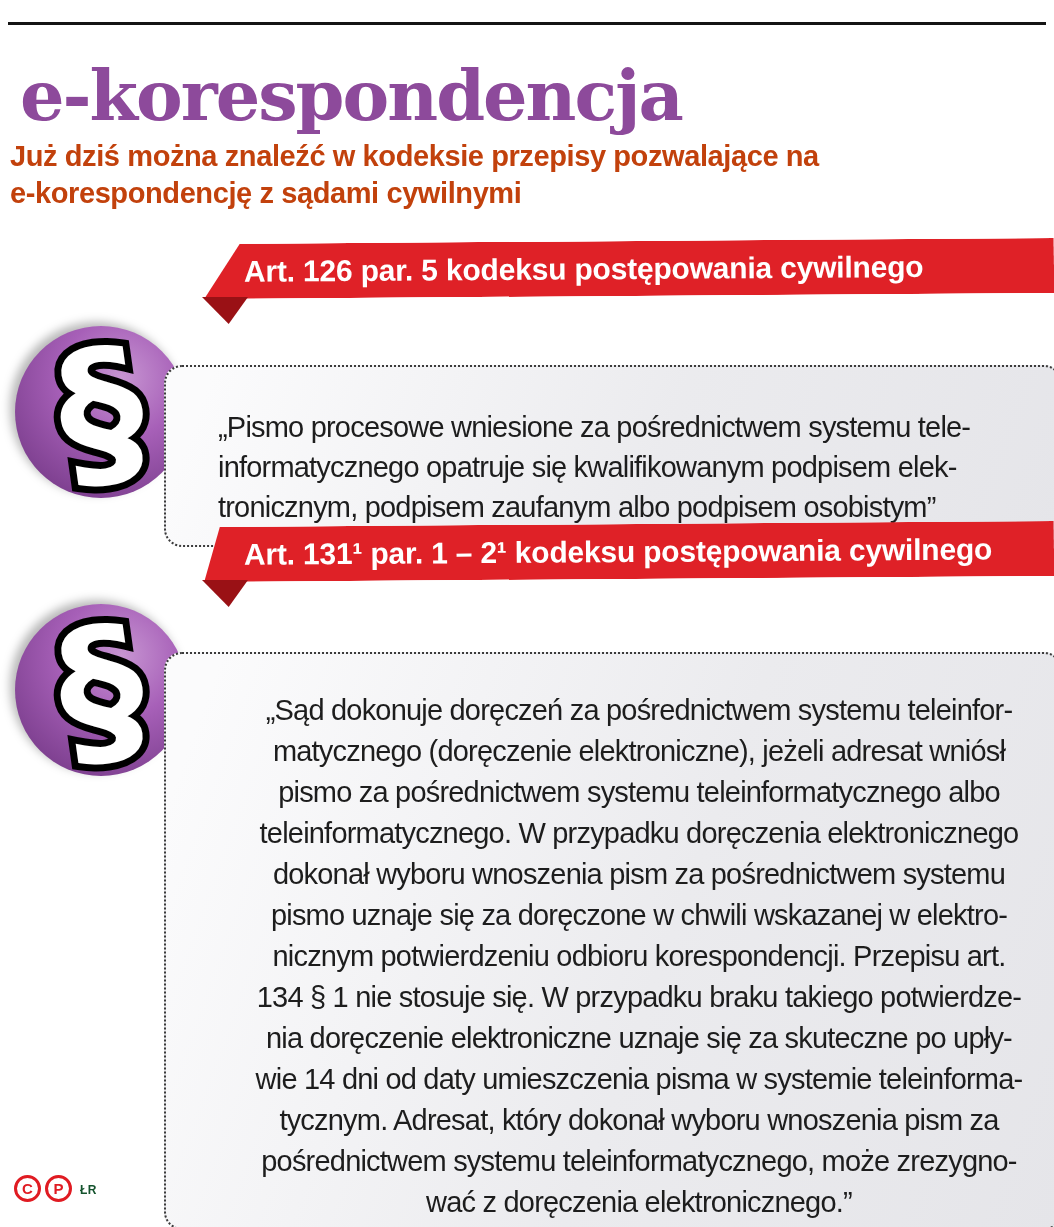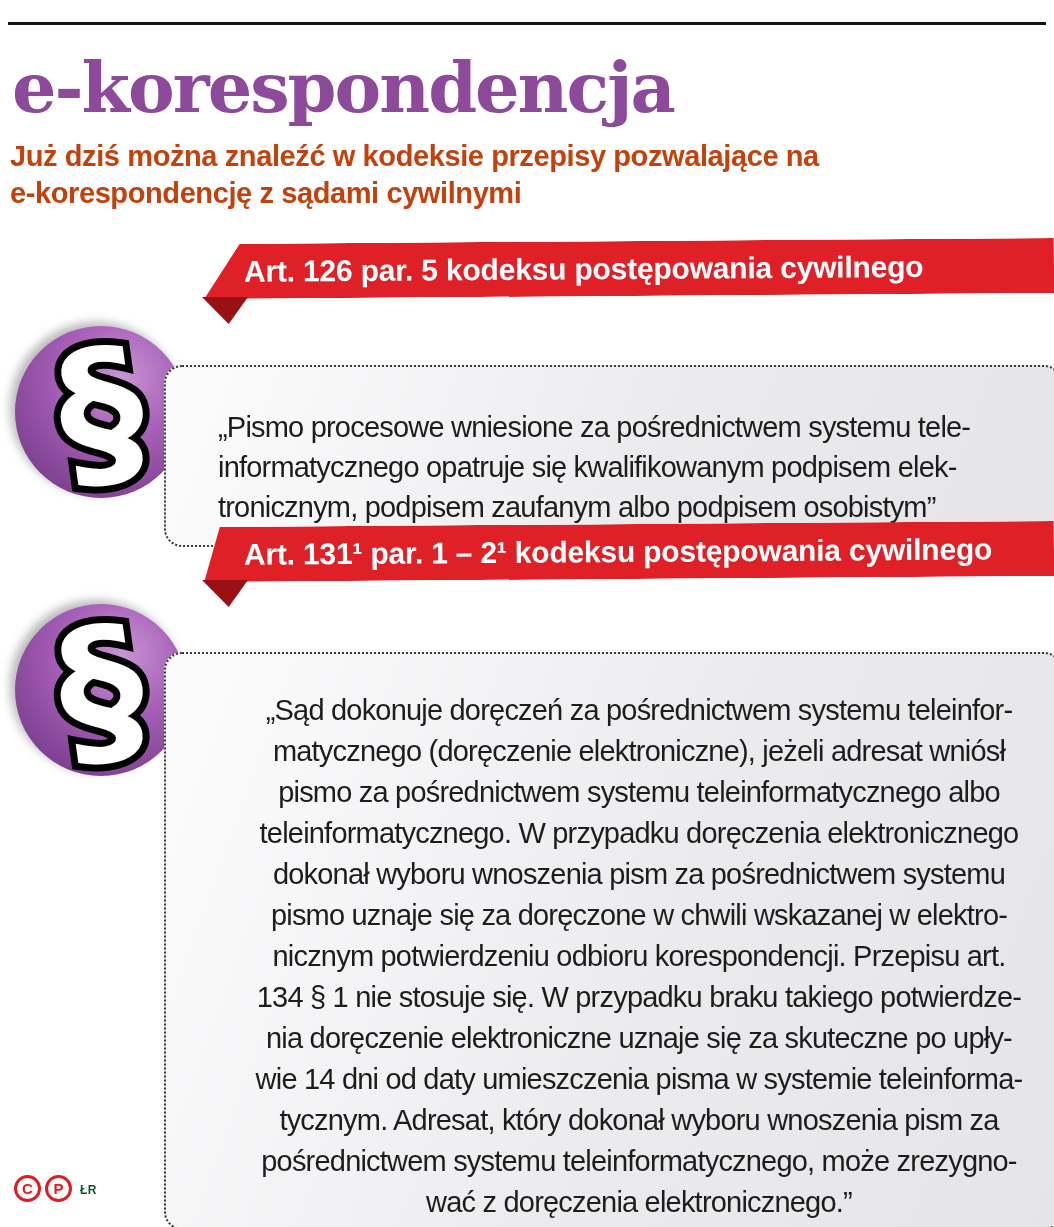--- a/index.html
+++ b/index.html
@@ -10,21 +10,21 @@
     font-family:"Liberation Sans", sans-serif;
     overflow:hidden;
   }
   
   .top-rule{
     position:absolute;left:8px;top:22px;width:1038px;height:3px;
     background:#141414;
   }
   
   .title{
-    position:absolute;left:8px;top:42px;margin:4px;
+    position:absolute;left:8px;top:42px;margin:12px;
     font-family:"DejaVu Serif","Liberation Serif",serif;
     font-weight:700;font-size:70px;letter-spacing:-2px;
     color:#8d4a9b;white-space:nowrap;
   }
   .subtitle{
     position:absolute;left:10px;top:138px;
     font-weight:700;font-size:29px;line-height:37px;
     color:#c2410c;letter-spacing:-0.4px;white-space:nowrap;
   }
   

